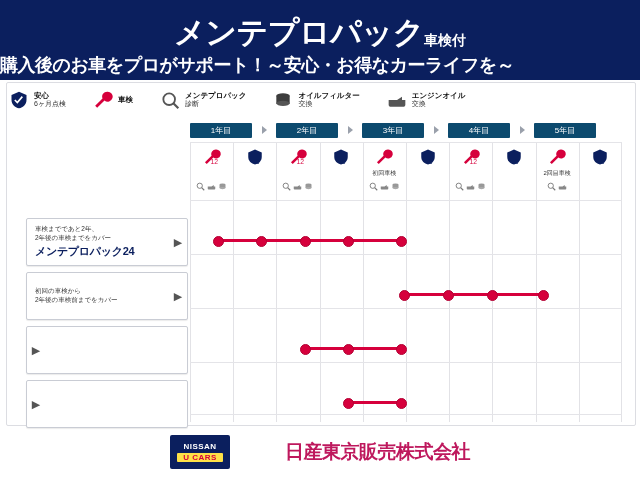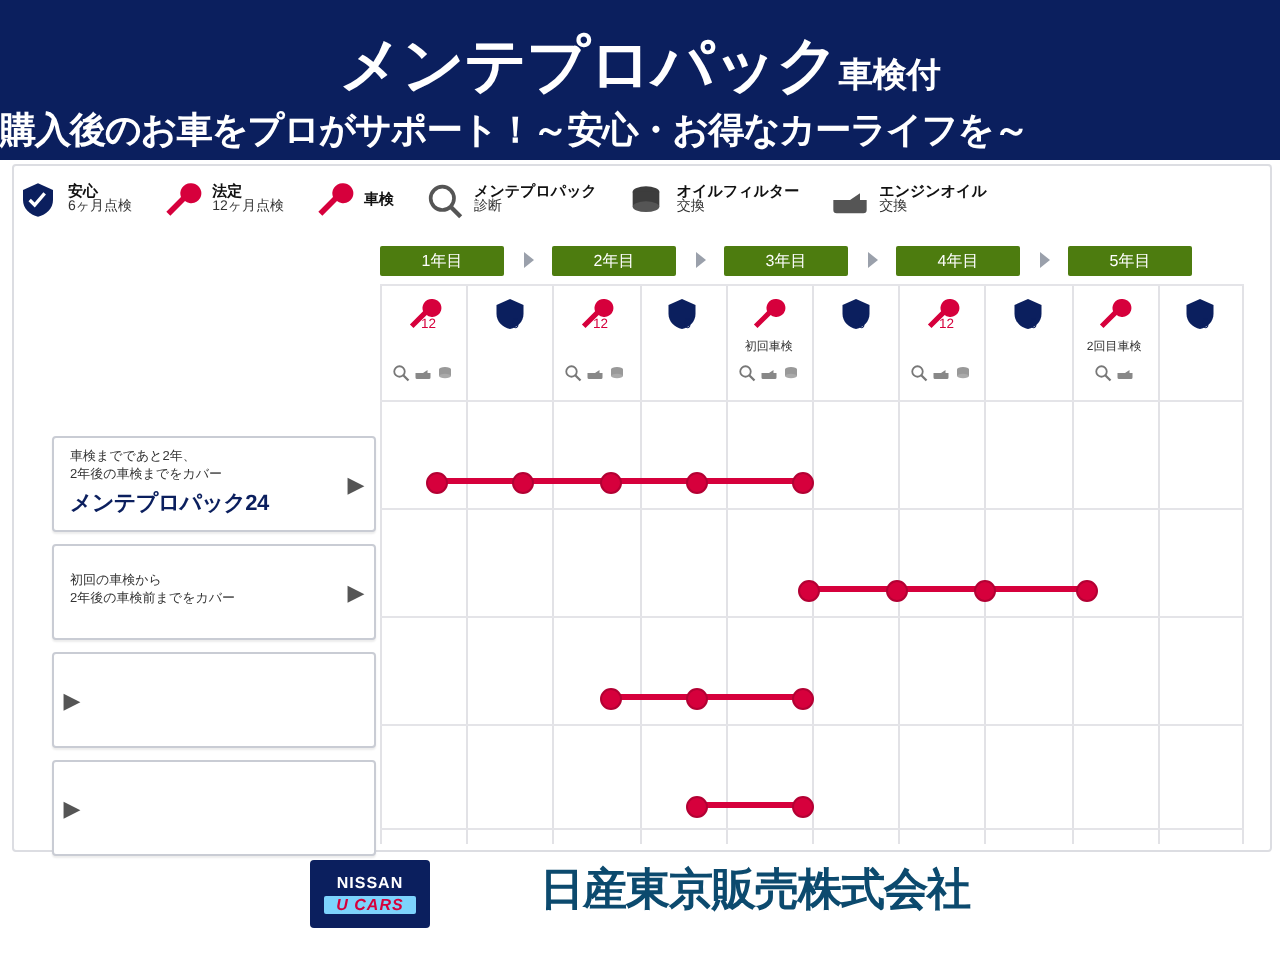--- a/index.html
+++ b/index.html
@@ -20,49 +20,49 @@
     color:#fff;
   }
   .title-row{
     display:flex;align-items:flex-end;justify-content:center;
     height:44px;padding-top:4px;
   }
   .title-main{
     font-size:31px;font-weight:bold;letter-spacing:-0.5px;line-height:1;
   }
   .title-sub{
-    font-size:17px;font-weight:bold;margin-left:0;line-height:1.1;
+    font-size:14px;font-weight:bold;margin-left:0;line-height:1.1;
   }
   .subtitle{
     font-size:18px;font-weight:bold;letter-spacing:-0.5px;
     margin-top:5px;
   }
 
   
   .legend{
     position:absolute;left:8px;top:84px;width:624px;height:32px;
-    display:flex;align-items:center;
+    display:flex;align-items:center;gap:12px;
   }
   .legend-item{
     display:flex;align-items:center;margin-right:14px;
   }
   .legend-ico{
     width:22px;height:22px;display:flex;align-items:center;justify-content:center;
     margin-right:4px;flex:0 0 auto;
   }
   .legend-text{font-size:7px;line-height:1.25;color:#333;white-space:nowrap;}
   .legend-text b{font-size:7.5px;font-weight:bold;display:block;color:#111;}
 
   
   .years{
     position:absolute;left:190px;top:122px;width:432px;height:16px;
     display:flex;align-items:center;
   }
   .year-cell{
-    width:62px;height:15px;background:#4d7c0f;color:#fff;
+    width:62px;height:15px;background:#0c4a6e;color:#fff;
     font-size:8px;display:flex;align-items:center;justify-content:center;
     border-radius:1px;
   }
   .year-gap{width:24px;display:flex;align-items:center;justify-content:center;}
   .arrow{
     width:0;height:0;border-left:5px solid #9aa0ab;
     border-top:4px solid transparent;border-bottom:4px solid transparent;
   }
 
   
@@ -106,33 +106,33 @@
   
   .bar{position:absolute;height:3px;background:#d6003c;border-radius:2px;}
   .dot{
     position:absolute;width:9px;height:9px;border-radius:50%;
     background:#d6003c;border:1px solid #b30033;
   }
 
   
   .footer{
     position:absolute;left:0;bottom:6px;width:640px;height:44px;
-    display:flex;align-items:flex-start;justify-content:center;
+    display:flex;align-items:center;justify-content:center;
   }
   .nissan-badge{
     width:60px;height:34px;background:#0b1f5e;color:#fff;border-radius:2px;
     display:flex;flex-direction:column;align-items:center;justify-content:center;
     margin-right:10px;
   }
   .nissan-badge .n1{font-size:8px;font-weight:bold;letter-spacing:0.5px;}
   .nissan-badge .n2{
-    font-size:8px;font-weight:bold;color:#d6003c;background:#7dd3fc;
-    padding:0 6px;border-radius:1px;margin-top:2px;letter-spacing:0.5px;font-style:italic;
-  }
-  .company{font-size:22px;font-weight:bold;color:#0c4a6e;letter-spacing:-0.5px;margin-left:45px;}
+    font-size:8px;font-weight:bold;color:#d6003c;background:#fde047;
+    padding:0 6px;border-radius:1px;margin-top:2px;letter-spacing:0.5px;
+  }
+  .company{font-size:19px;font-weight:bold;color:#be185d;letter-spacing:-0.5px;margin-left:45px;}
 
   .frame{
     position:absolute;left:6px;top:82px;width:628px;height:342px;
     border:1px solid #dcdde2;border-radius:2px;pointer-events:none;
   }
 </style>
 </head>
 <body>
 
 <div class="page">
@@ -155,31 +155,20 @@
             <path d="M12 2 L21 6 V12 C21 17 17 21 12 22 C7 21 3 17 3 12 V6 Z" fill="#0b1f5e"></path>
             <path d="M7 12 l3 3 l6 -7" stroke="#fff" stroke-width="2" fill="none"></path>
           </svg>
       </span>
       <span class="legend-text">
         <b>安心</b>
         <span>6ヶ月点検</span>
       </span>
     </div>
 
-    <div class="legend-item">
-      <span class="legend-ico">
-        <svg width="20" height="20" viewBox="0 0 24 24">
-            <path d="M17 2 a6 6 0 0 0 -5.6 8.2 L2.6 19 l2.4 2.4 l8.8 -8.8 A6 6 0 1 0 17 2 Z" fill="#d6003c"></path>
-          </svg>
-      </span>
-      <span class="legend-text">
-        <b>法定</b>
-        <span>12ヶ月点検</span>
-      </span>
-    </div>
 
     <div class="legend-item">
       <span class="legend-ico">
         <svg width="20" height="20" viewBox="0 0 24 24">
             <path d="M17 2 a6 6 0 0 0 -5.6 8.2 L2.6 19 l2.4 2.4 l8.8 -8.8 A6 6 0 1 0 17 2 Z" fill="#d6003c"></path>
           </svg>
       </span>
       <span class="legend-text">
         <b>車検</b>
         <span></span>

